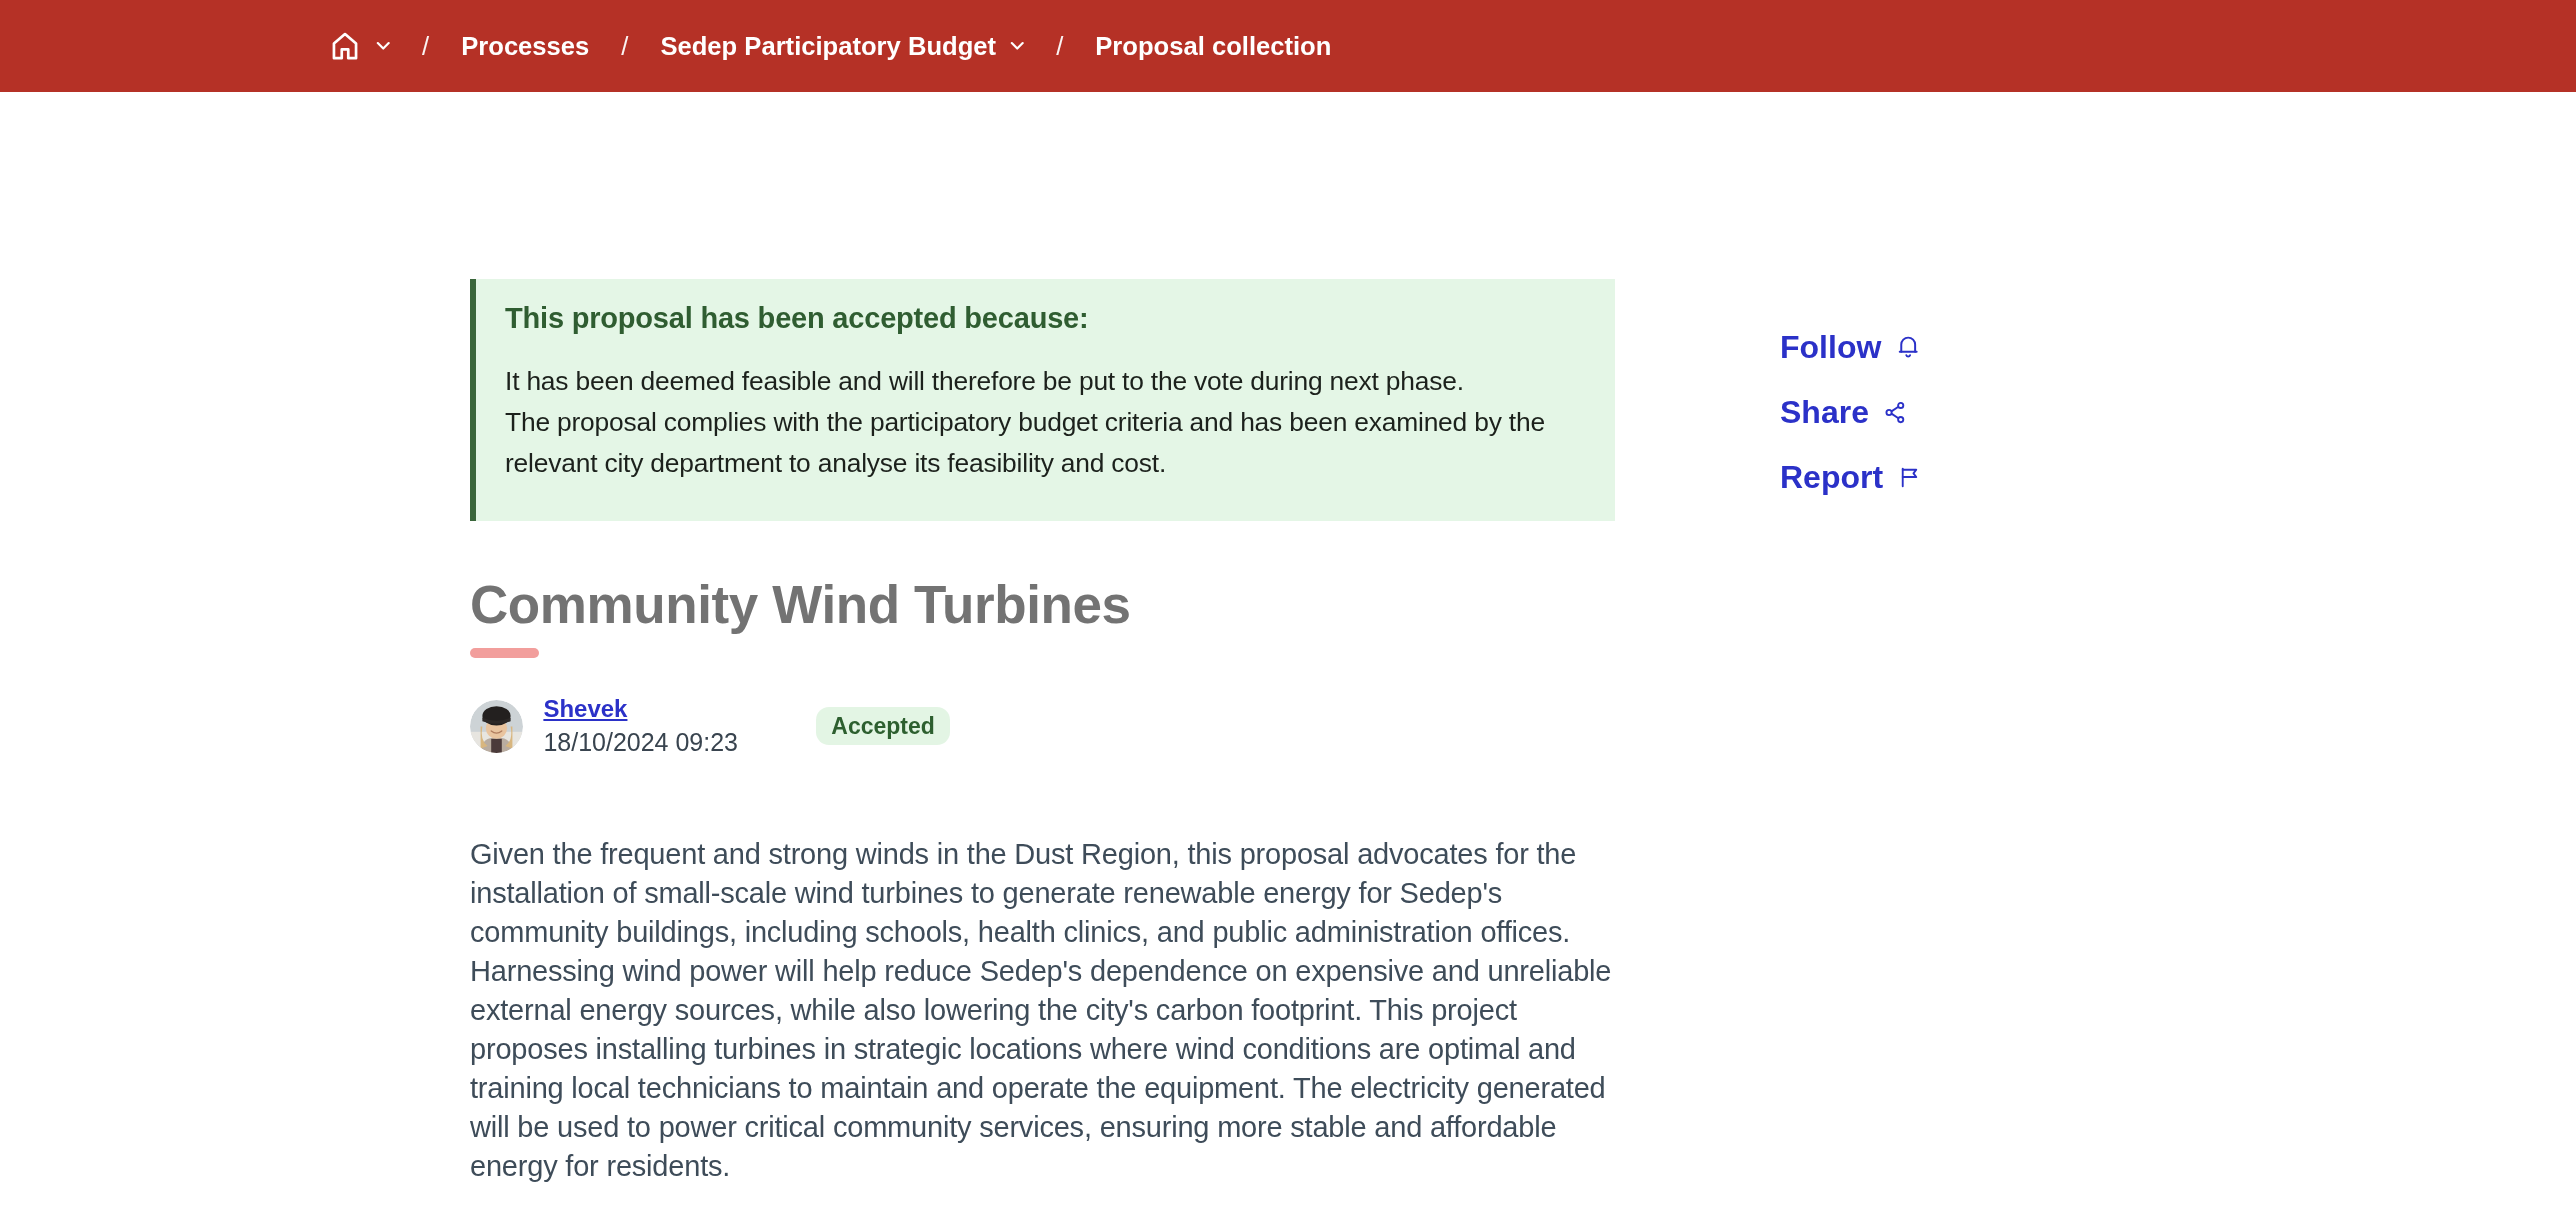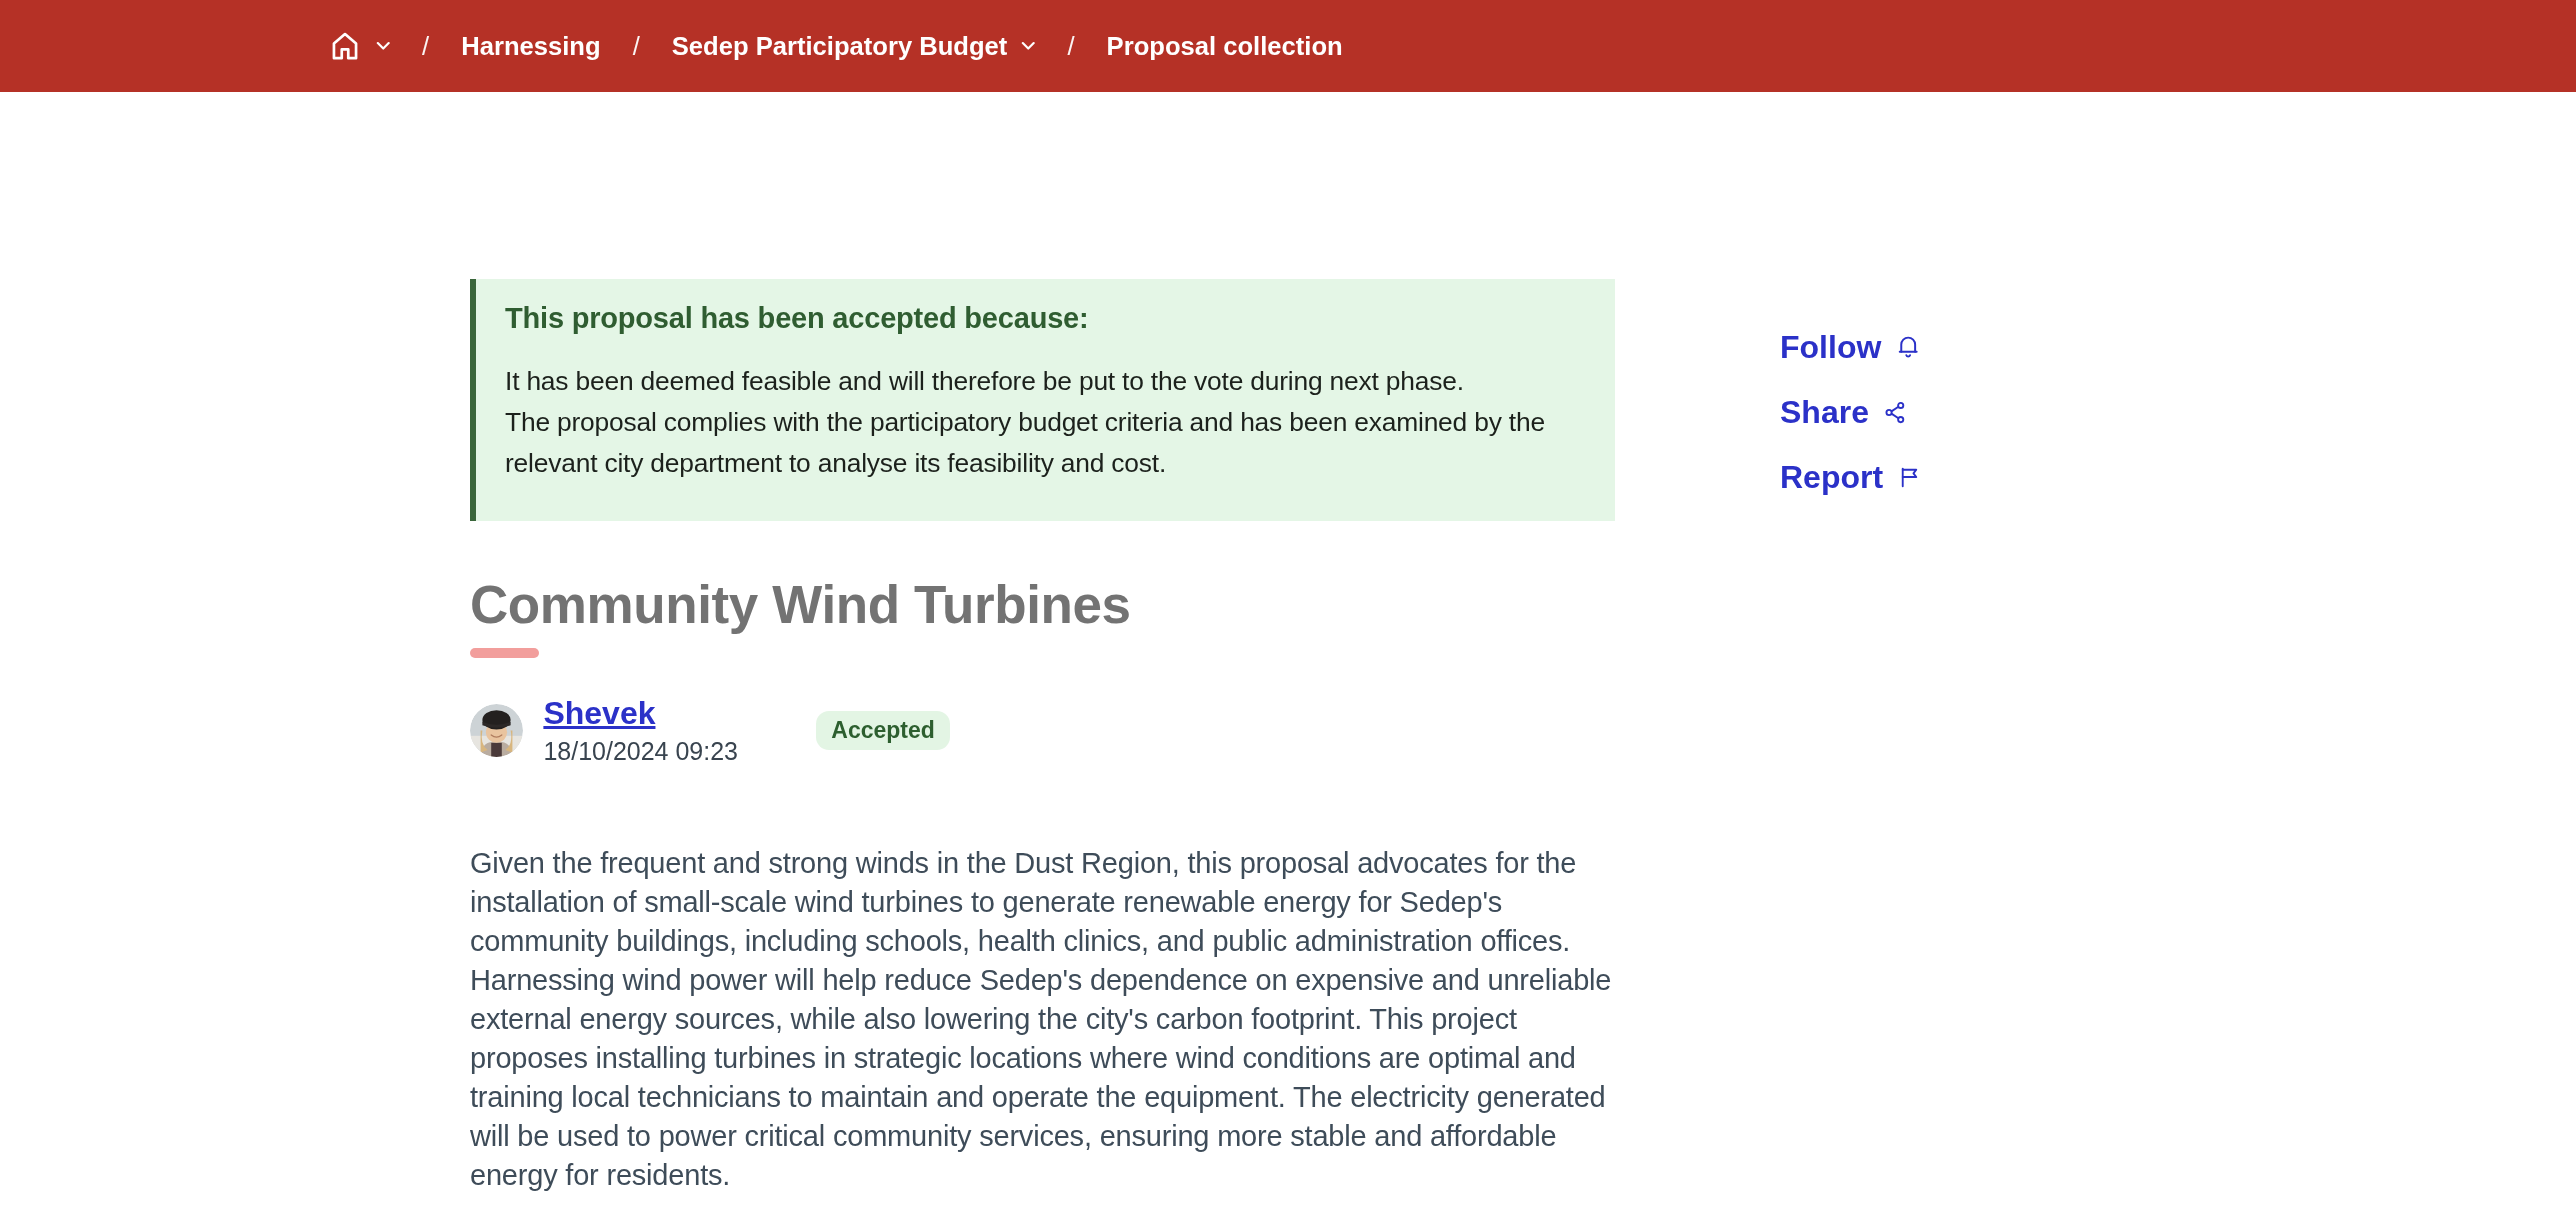--- a/index.html
+++ b/index.html
@@ -89,21 +89,21 @@
 
   .author-row {
     margin-top: 37px;
     display: flex;
     align-items: center;
   }
   .avatar-link { display: inline-flex; cursor: pointer; }
   .avatar { width: 53px; height: 53px; border-radius: 50%; overflow: hidden; display: block; }
   .author-meta { margin-left: 20.4px; display: flex; flex-direction: column; }
   .author-link {
-    font-size: 32px;
+    font-size: 24px;
     font-weight: 700;
     color: #2b31c8;
     text-decoration: underline;
     cursor: pointer;
     width: fit-content;
   }
   .timestamp {
     margin-top: 5.1px;
     font-size: 25px;
     color: #39444f;
@@ -168,21 +168,21 @@
           <span>
             <svg width="14.5" height="10.2" viewBox="0 0 12 8" fill="none" stroke="#ffffff" stroke-width="1.8" stroke-linecap="round" stroke-linejoin="round">
               <path d="M1.5 1.5 L6 6 L10.5 1.5"></path>
             </svg>
           </span>
         </span>
       </span>
 
       <span class="sep">/</span>
 
-      <a class="crumb">Harnessing</a>
+      <a class="crumb">Processes</a>
 
       <span class="sep">/</span>
 
       <span class="crumb-group">
         <a class="crumb">Sedep Participatory Budget</a>
         <span class="icon-btn">
           <span>
             <svg width="14.5" height="10.2" viewBox="0 0 12 8" fill="none" stroke="#ffffff" stroke-width="1.8" stroke-linecap="round" stroke-linejoin="round">
               <path d="M1.5 1.5 L6 6 L10.5 1.5"></path>
             </svg>

